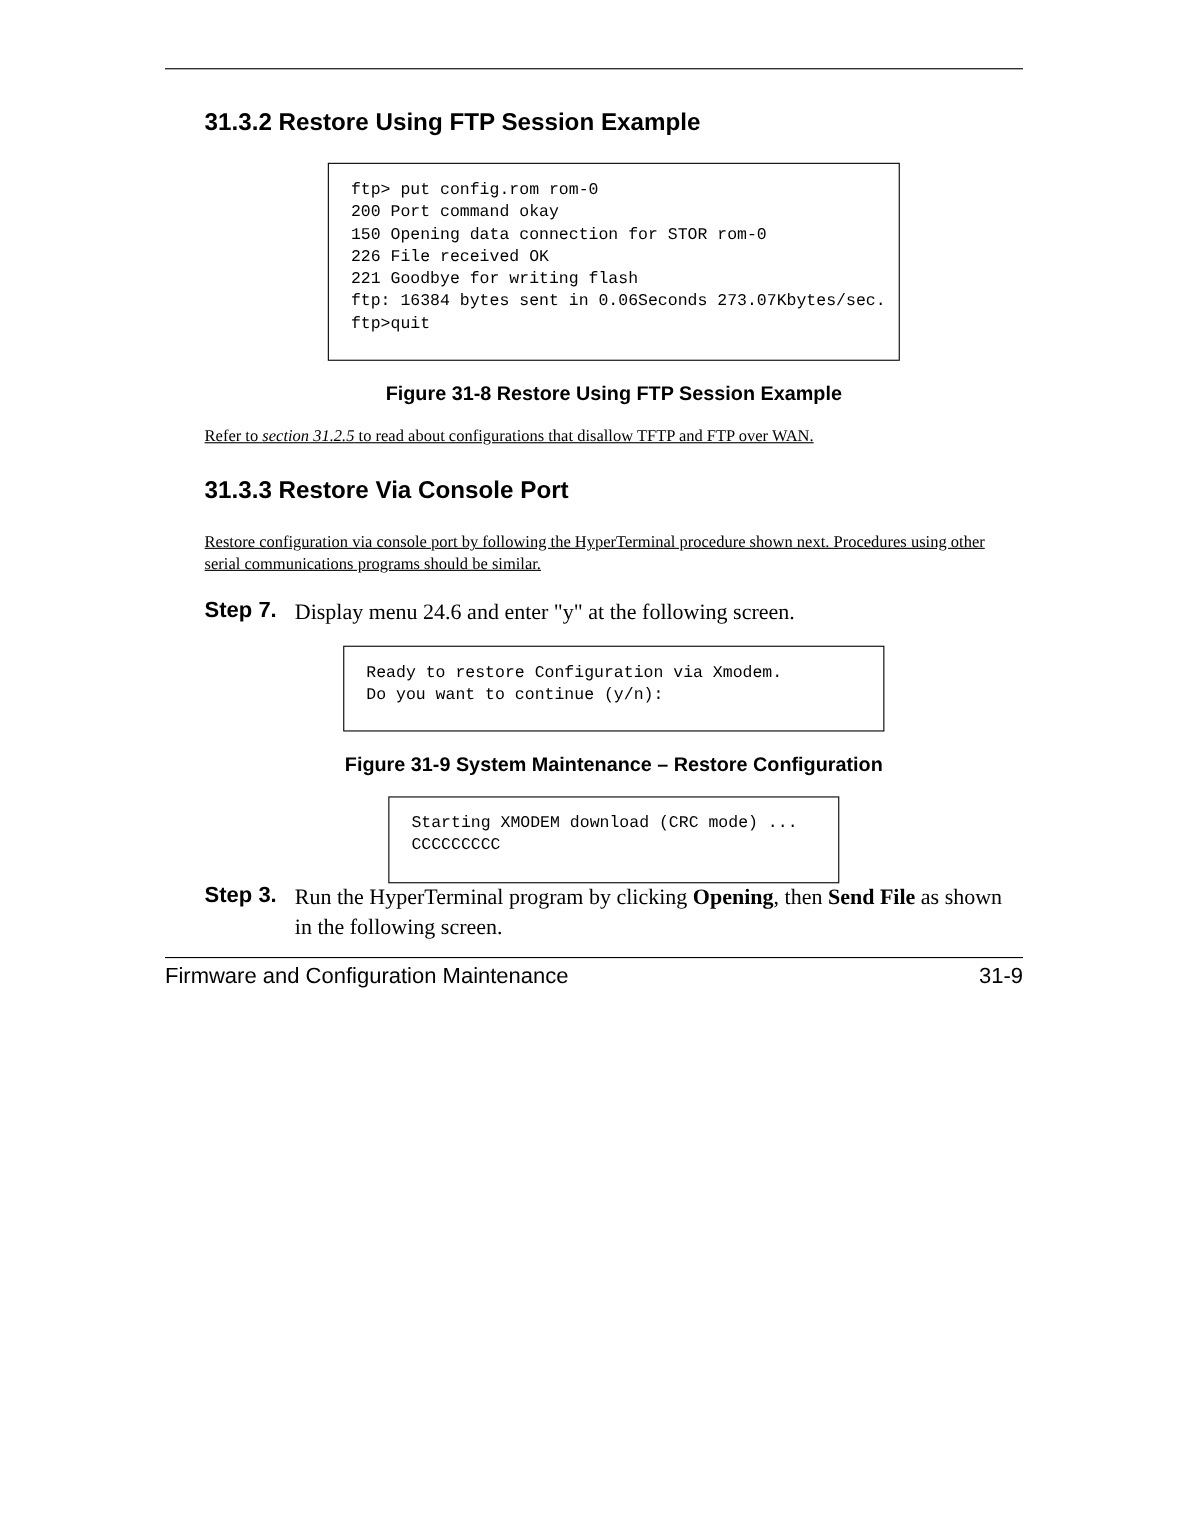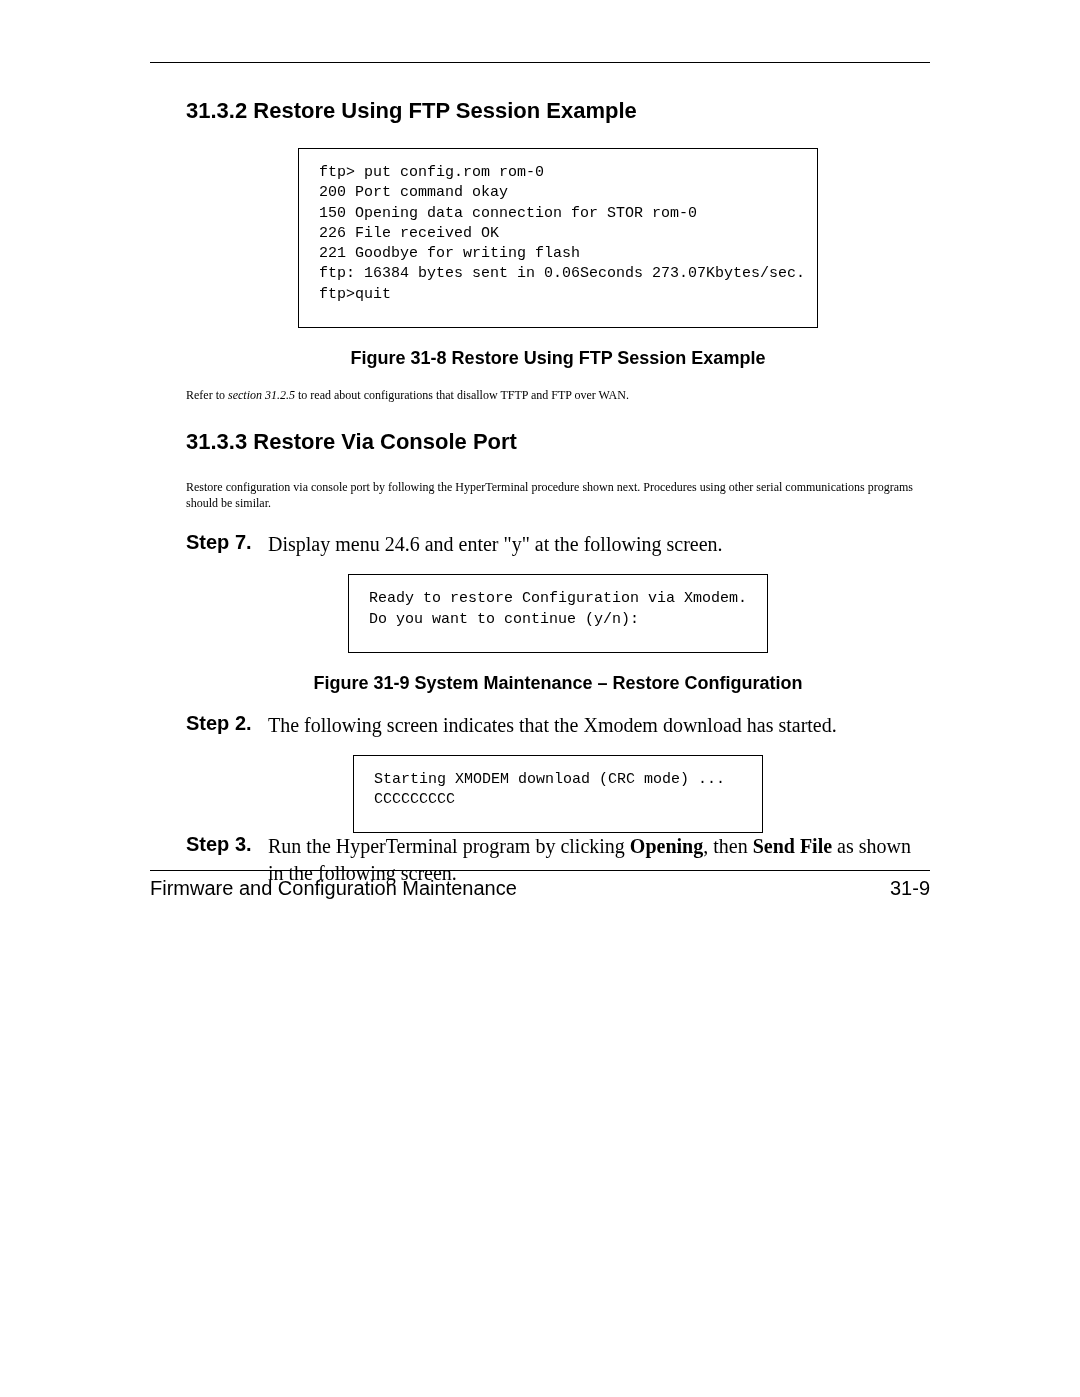--- a/index.html
+++ b/index.html
@@ -5,24 +5,24 @@
   * { box-sizing: border-box; margin: 0; padding: 0; }
   html, body { width: 1080px; height: 1397px; background: #fff; font-family: "Times New Roman", Times, serif; color: #000; }
   .page { position: relative; width: 1080px; height: 1397px; }
   .header-area { position: absolute; top: 56px; left: 150px; right: 150px; }
   .header-text { text-align: right; font-family: Arial, Helvetica, sans-serif; font-size: 20px; }
   .header-rule { border: none; border-top: 1.5px solid #000; margin-top: 6px; }
   .content { position: absolute; top: 90px; left: 150px; right: 150px; margin-left: 36px; }
   .sec-heading { font-family: Arial, Helvetica, sans-serif; font-weight: bold; font-size: 22px; margin-top: 8px; margin-bottom: 24px; }
   .codebox { border: 1px solid #000; padding: 14px 20px 22px 20px; font-family: Liberation Mono, monospace; font-size: 15px; line-height: 1.35; white-space: pre; margin-left: auto; margin-right: auto; }
   .codebox.w1 { width: 520px; }
-  .codebox.w2 { width: 420px; }
+  .codebox.w2 { width: 492px; }
   .codebox.w3 { width: 410px; }
   .fig-caption { font-family: Arial, Helvetica, sans-serif; font-weight: bold; font-size: 18px; text-align: center; margin-top: 20px; margin-bottom: 18px; }
-  .body-text { font-size: 12px; line-height: 1.35; margin-bottom: 20px; }
+  .body-text { font-size: 15px; line-height: 1.35; margin-bottom: 20px; text-decoration: underline; }
   .step-row { display: flex; font-size: 20px; margin-bottom: 16px; }
   .step-label { font-family: Arial, Helvetica, sans-serif; font-weight: bold; width: 82px; flex: 0 0 82px; }
   .step-text { flex: 1; line-height: 1.35; }
   .step-text .b { font-weight: bold; }
   .italic { font-style: italic; } 
   .footer-wrap { position: absolute; left: 150px; right: 150px; top: 870px; text-align: right; }
   .footer-rule { border: none; border-top: 1.5px solid #000; margin-bottom: 6px; }
   .footer-line { display: flex; justify-content: space-between; font-family: Arial, Helvetica, sans-serif; font-size: 20px; }
 </style>
 </head>
@@ -59,24 +59,20 @@
     <div class="step-row">
       <div class="step-label">Step 7.</div>
       <div class="step-text">Display menu 24.6 and enter "y" at the following screen.</div>
     </div>
 
     <div class="codebox w2">Ready to restore Configuration via Xmodem.
 Do you want to continue (y/n):</div>
 
     <div class="fig-caption">Figure 31-9 System Maintenance – Restore Configuration</div>
 
-    <div class="step-row">
-      <div class="step-label">Step 2.</div>
-      <div class="step-text">The following screen indicates that the Xmodem download has started.</div>
-    </div>
 
     <div class="codebox w3" style="margin-top:10px;">Starting XMODEM download (CRC mode) ...
 CCCCCCCCC</div>
 
 
     <div class="step-row">
       <div class="step-label">Step 3.</div>
       <div class="step-text">
         <span>Run the HyperTerminal program by clicking </span><span class="b">Opening</span><span>, then </span><span class="b">Send File</span><span> as shown in the following screen.</span>
       </div>

